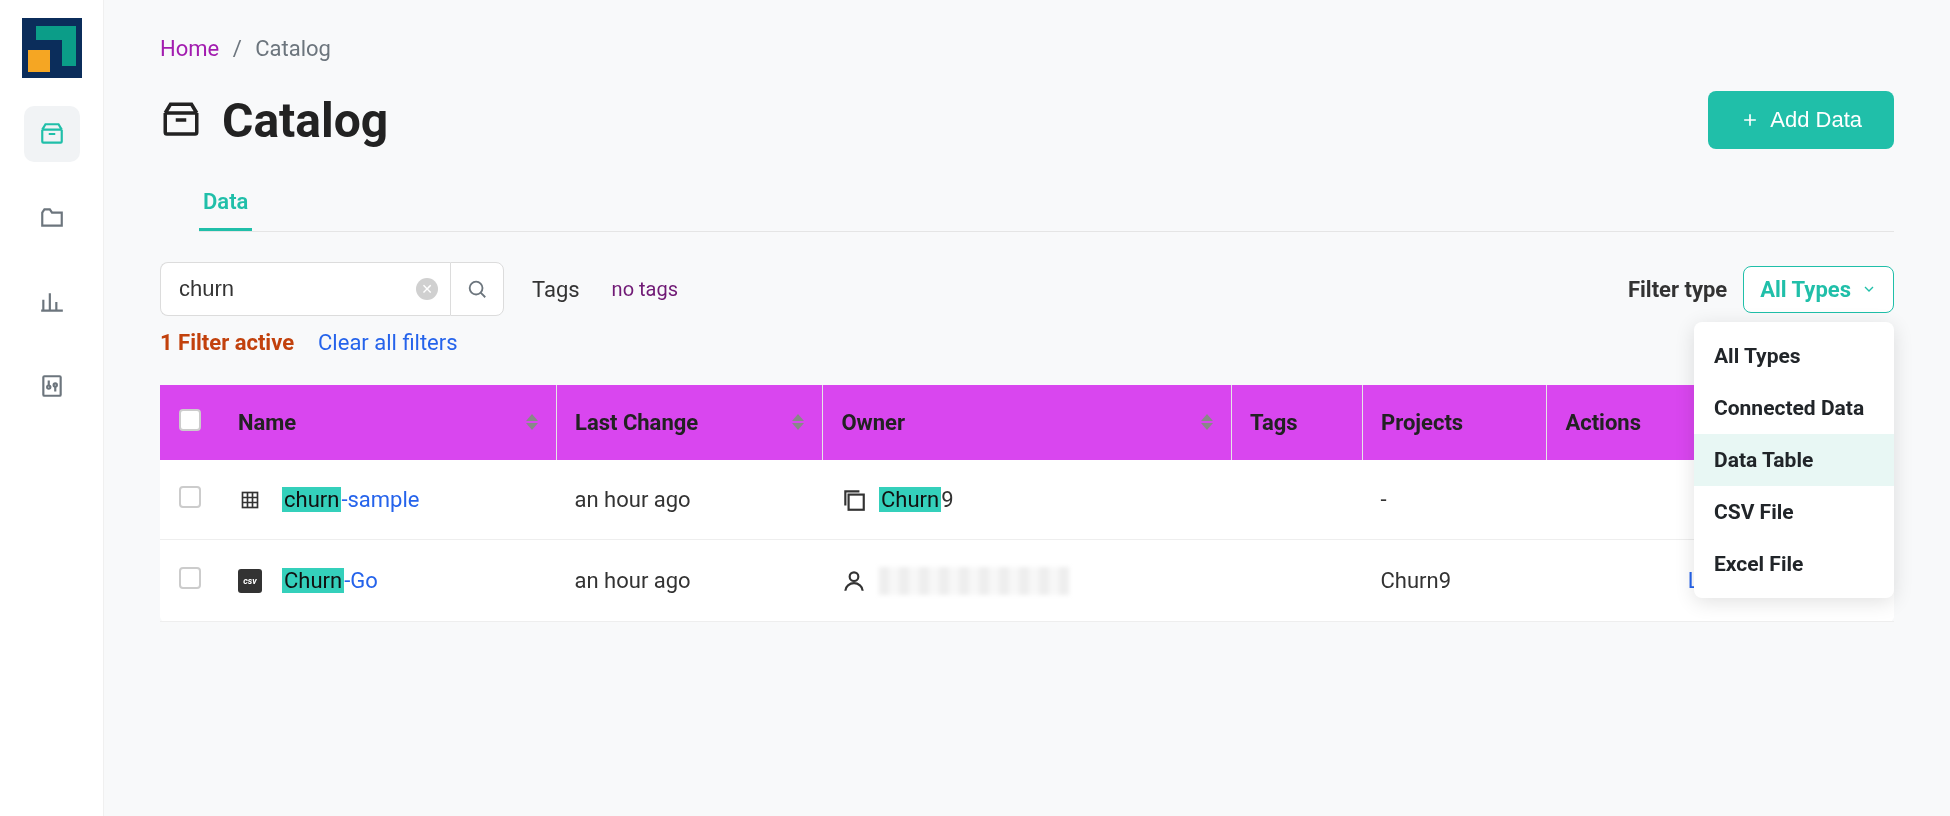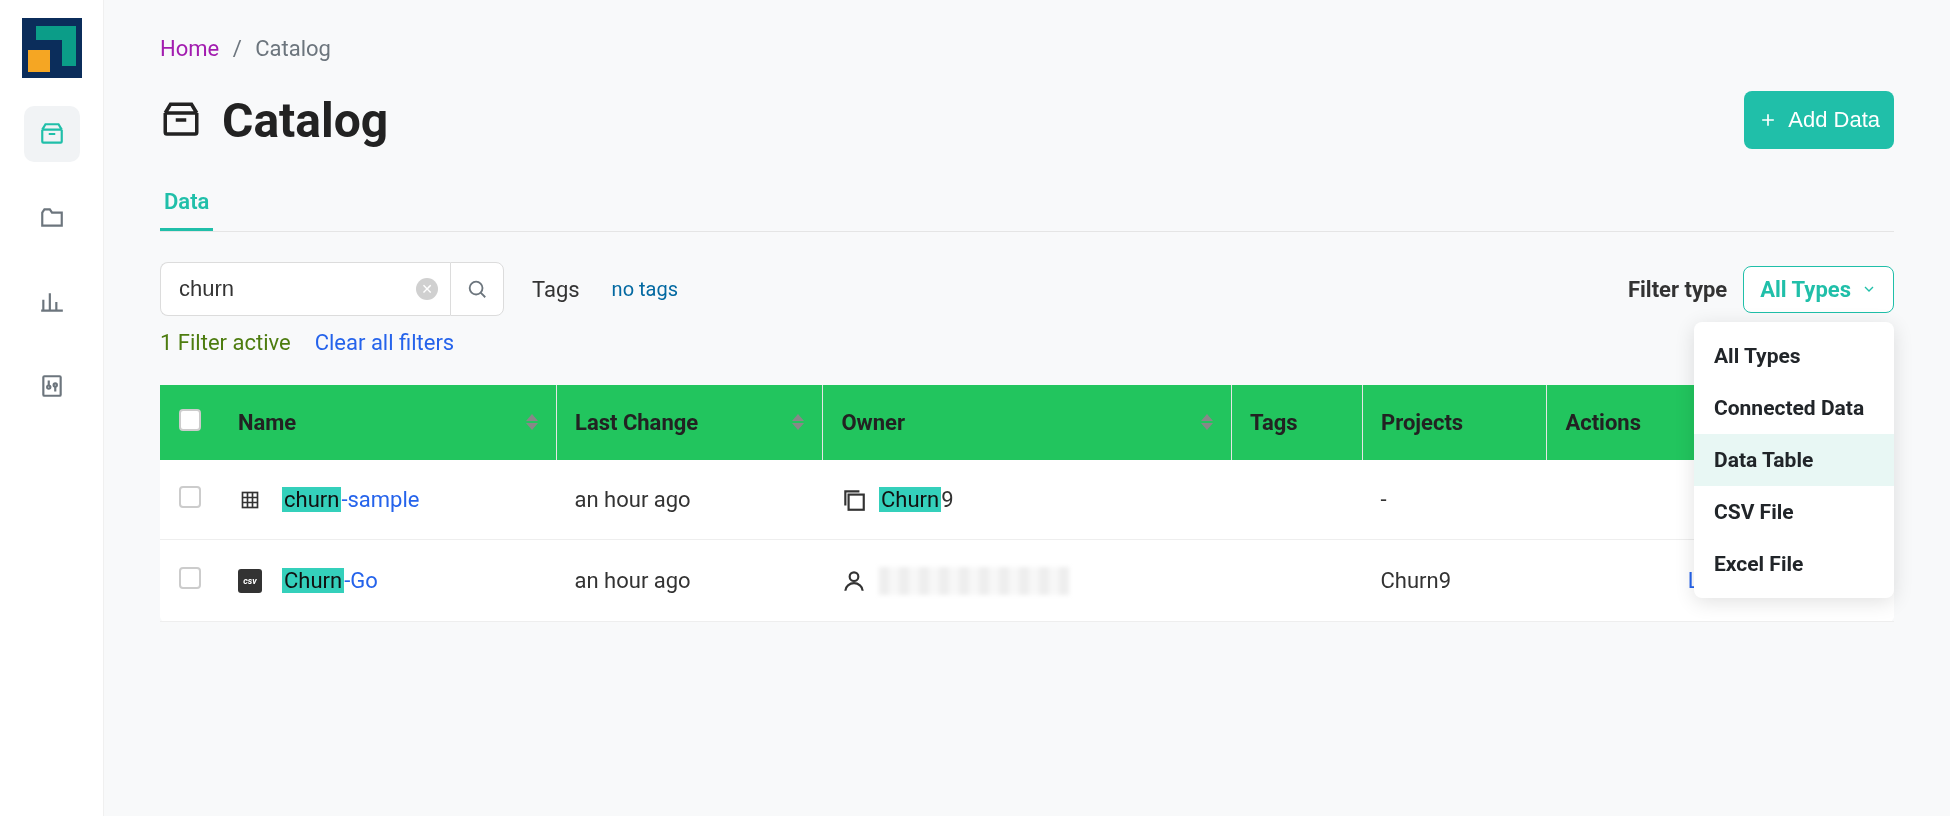--- a/index.html
+++ b/index.html
@@ -53,27 +53,27 @@
   display: flex; align-items: center; justify-content: space-between;
   margin-bottom: 40px;
 }
 .page-title {
   display: flex; align-items: center; gap: 20px;
   font-size: 48px; font-weight: 700; color: #222;
 }
 .page-title svg { width: 42px; height: 42px; }
 .add-btn {
   background: #20bfa9; color: #fff; border: none;
-  border-radius: 8px; padding: 16px 14px;
+  border-radius: 8px; padding: 16px 32px;
   font-size: 22px; font-weight: 500;
   display: flex; align-items: center; gap: 10px;
   cursor: pointer;
 }
 .add-btn svg { width: 20px; height: 20px; }
-.tabs { border-bottom: 1px solid #e5e5e5; margin-bottom: 30px; }
+.tabs { border-bottom: 1px solid #e5e5e5; margin-bottom: 30px; margin-left: 39px; }
 .tab {
   display: inline-block; padding: 0 4px 14px;
   font-size: 22px; font-weight: 600;
   color: #20bfa9; border-bottom: 3px solid #20bfa9;
   cursor: pointer;
 }
 .filter-row {
   display: flex; align-items: center; gap: 18px;
   margin-bottom: 14px;
 }
@@ -96,21 +96,21 @@
   color: #fff; font-size: 14px; cursor: pointer;
 }
 .search-btn {
   width: 54px; height: 54px;
   border: 1px solid #dcdcdc; border-radius: 0 8px 8px 0;
   background: #fff; display: flex; align-items: center; justify-content: center;
   cursor: pointer;
 }
 .search-btn svg { width: 22px; height: 22px; color: #6c757d; }
 .tags-label { font-size: 22px; color: #333; margin-left: 10px; }
-.no-tags { font-size: 20px; color: #0369a1; margin-left: 14px; }
+.no-tags { font-size: 20px; color: #701a75; margin-left: 14px; }
 .filter-right { margin-left: auto; display: flex; align-items: center; gap: 16px; position: relative; font-weight: bold; }
 .filter-type-label { font-size: 22px; color: #333; }
 .type-dropdown {
   border: 1px solid #20bfa9; border-radius: 8px;
   padding: 10px 16px; font-size: 22px; color: #20bfa9;
   display: flex; align-items: center; gap: 10px;
   cursor: pointer; background: #fff;
 }
 .type-dropdown svg { width: 16px; height: 16px; }
 .dropdown-menu {
@@ -121,28 +121,28 @@
   z-index: 100;
 }
 .dropdown-item {
   padding: 14px 20px; font-size: 21px; cursor: pointer;
 }
 .dropdown-item.highlight { background: #e8f7f4; }
 .filter-status {
   display: flex; align-items: center; gap: 24px;
   font-size: 22px; margin-bottom: 30px;
 }
-.filter-count { color: #4d7c0f; }
+.filter-count { color: #c2410c; font-weight: bold; }
 .clear-filters { color: #2563eb; cursor: pointer; }
 .table {
   width: 100%; border-collapse: collapse;
   background: #fff; border-radius: 6px;
   overflow: visible;
 }
-.table thead { background: #22c55e; }
+.table thead { background: #d946ef; }
 .table th {
   text-align: left; font-size: 22px; font-weight: 700;
   padding: 24px 18px; color: #222;
   position: relative;
 }
 .table th.check-col, .table td.check-col { width: 60px; text-align: center; }
 .checkbox {
   width: 22px; height: 22px; border: 2px solid #ccc; border-radius: 4px;
   display: inline-block; background: #fff; cursor: pointer;
 }

